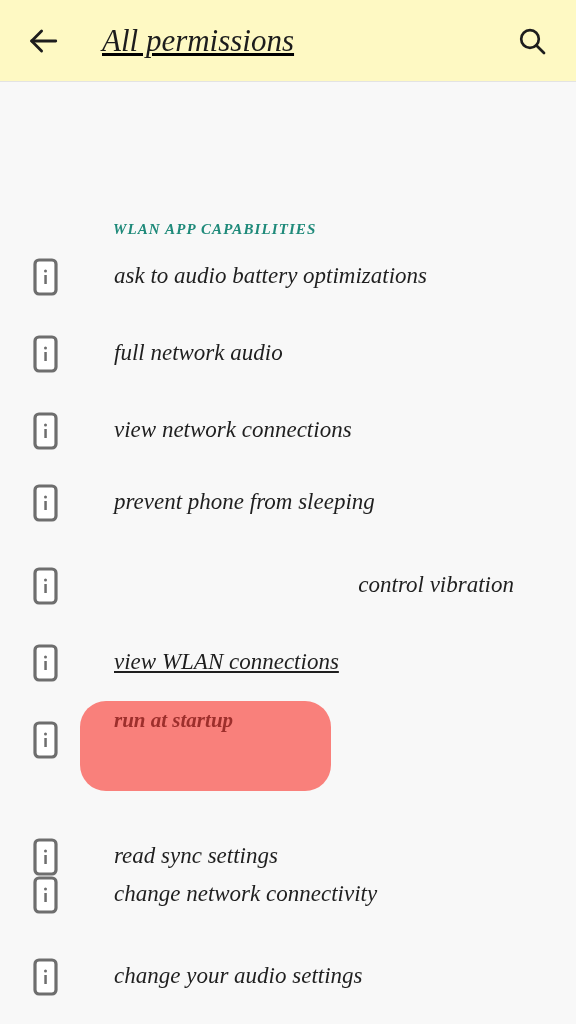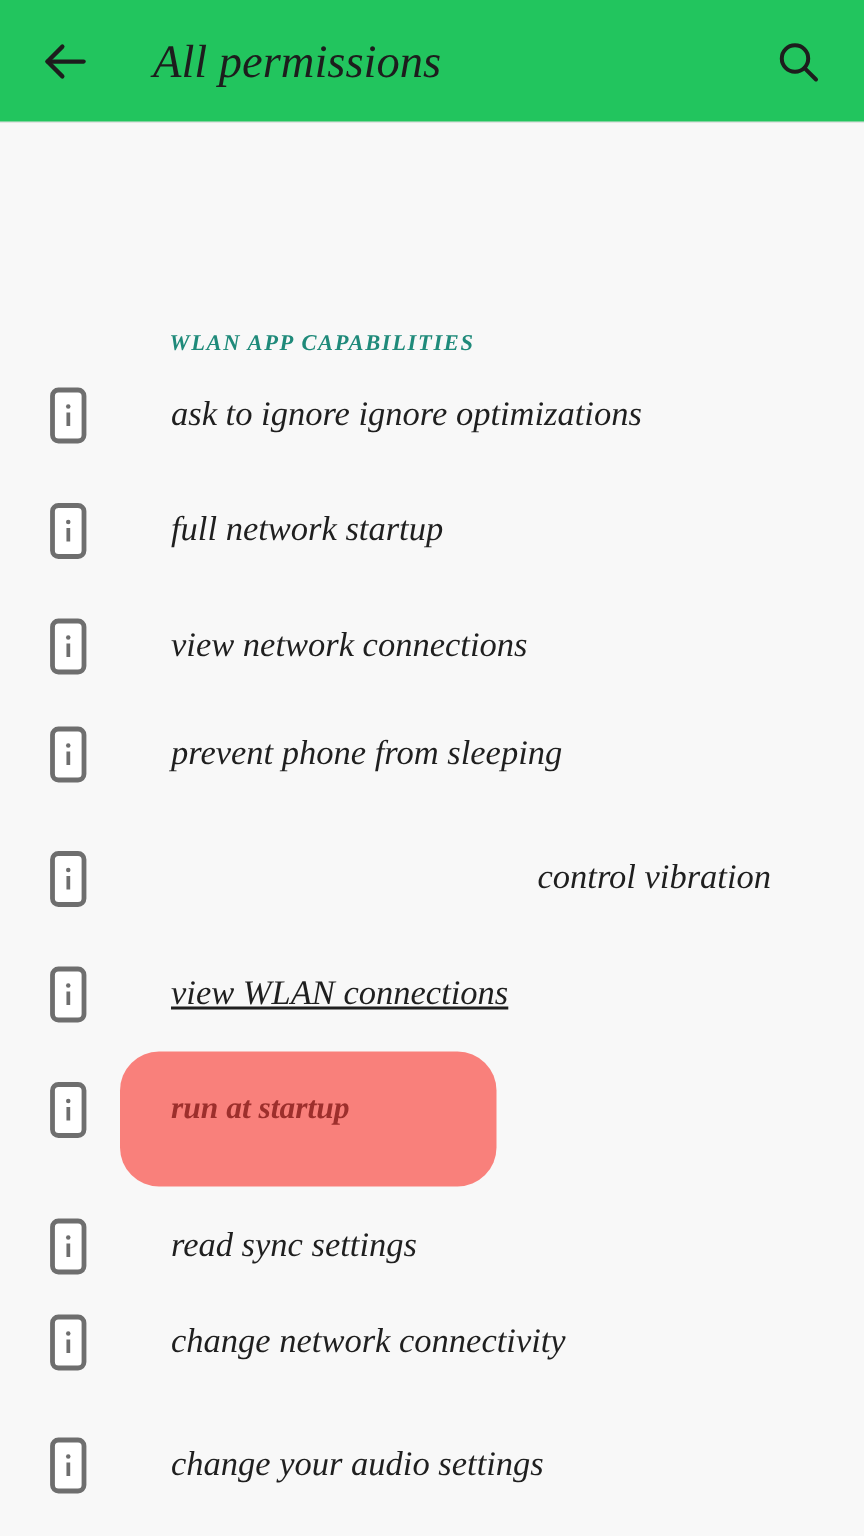--- a/index.html
+++ b/index.html
@@ -14,23 +14,24 @@
     font-family:"Liberation Serif", serif;
     background:#f8f8f8;
     -webkit-font-smoothing:antialiased;
   }
 
   
   #appbar {
     position:relative;
     width:576px;
     height:82px;
-    background:#22c55e;
+    background:#fef9c3;
     display:flex;
     align-items:center;
+    text-decoration:underline;
   }
 
   #back-btn {
     width:62px;
     height:62px;
     margin-left:12px;
     display:flex;
     align-items:center;
     justify-content:center;
     cursor:pointer;
@@ -169,31 +170,31 @@
   <div id="section-header">WLAN APP CAPABILITIES</div>
 
 <div class="perm-row" style="top: 162px; height: 72px;">
       <span class="perm-icon" style="top: 14px;">
         <svg width="25" height="38" viewBox="0 0 25 38" fill="none">
           <rect x="2" y="2" width="21" height="34" rx="4" ry="4" stroke="#6e6e6e" stroke-width="3.2" fill="#ffffff"></rect>
           <circle cx="12.5" cy="13" r="1.5" fill="#6e6e6e"></circle>
           <rect x="11.3" y="17" width="2.5" height="9" fill="#6e6e6e"></rect>
         </svg>
       </span>
-      <span class="perm-label" style="top: 18px;">ask to ignore ignore optimizations</span>
+      <span class="perm-label" style="top: 18px;">ask to audio battery optimizations</span>
     </div>
     <div class="perm-row" style="top: 239px; height: 72px;">
       <span class="perm-icon" style="top: 14px;">
         <svg width="25" height="38" viewBox="0 0 25 38" fill="none">
           <rect x="2" y="2" width="21" height="34" rx="4" ry="4" stroke="#6e6e6e" stroke-width="3.2" fill="#ffffff"></rect>
           <circle cx="12.5" cy="13" r="1.5" fill="#6e6e6e"></circle>
           <rect x="11.3" y="17" width="2.5" height="9" fill="#6e6e6e"></rect>
         </svg>
       </span>
-      <span class="perm-label" style="top: 18px;">full network startup</span>
+      <span class="perm-label" style="top: 18px;">full network audio</span>
     </div>
     <div class="perm-row" style="top: 316px; height: 72px;">
       <span class="perm-icon" style="top: 14px;">
         <svg width="25" height="38" viewBox="0 0 25 38" fill="none">
           <rect x="2" y="2" width="21" height="34" rx="4" ry="4" stroke="#6e6e6e" stroke-width="3.2" fill="#ffffff"></rect>
           <circle cx="12.5" cy="13" r="1.5" fill="#6e6e6e"></circle>
           <rect x="11.3" y="17" width="2.5" height="9" fill="#6e6e6e"></rect>
         </svg>
       </span>
       <span class="perm-label" style="top: 18px;">view network connections</span>
@@ -230,23 +231,23 @@
     </div>
     <div class="perm-row is-highlighted" style="top: 625px; height: 72px;">
       <div class="perm-highlight" style="top: -6px;"></div>
       <span class="perm-icon" style="top: 14px;">
         <svg width="25" height="38" viewBox="0 0 25 38" fill="none">
           <rect x="2" y="2" width="21" height="34" rx="4" ry="4" stroke="#6e6e6e" stroke-width="3.2" fill="#ffffff"></rect>
           <circle cx="12.5" cy="13" r="1.5" fill="#6e6e6e"></circle>
           <rect x="11.3" y="17" width="2.5" height="9" fill="#6e6e6e"></rect>
         </svg>
       </span>
-      <span class="perm-label" style="top: 18px;">run at startup</span>
-    </div>
-    <div class="perm-row" style="top: 716px; height: 72px;">
+      <span class="perm-label" style="top: 0;">run at startup</span>
+    </div>
+    <div class="perm-row" style="top: 742px; height: 72px;">
       <span class="perm-icon" style="top: 14px;">
         <svg width="25" height="38" viewBox="0 0 25 38" fill="none">
           <rect x="2" y="2" width="21" height="34" rx="4" ry="4" stroke="#6e6e6e" stroke-width="3.2" fill="#ffffff"></rect>
           <circle cx="12.5" cy="13" r="1.5" fill="#6e6e6e"></circle>
           <rect x="11.3" y="17" width="2.5" height="9" fill="#6e6e6e"></rect>
         </svg>
       </span>
       <span class="perm-label" style="top: 18px;">read sync settings</span>
     </div>
     <div class="perm-row" style="top: 780px; height: 72px;">

